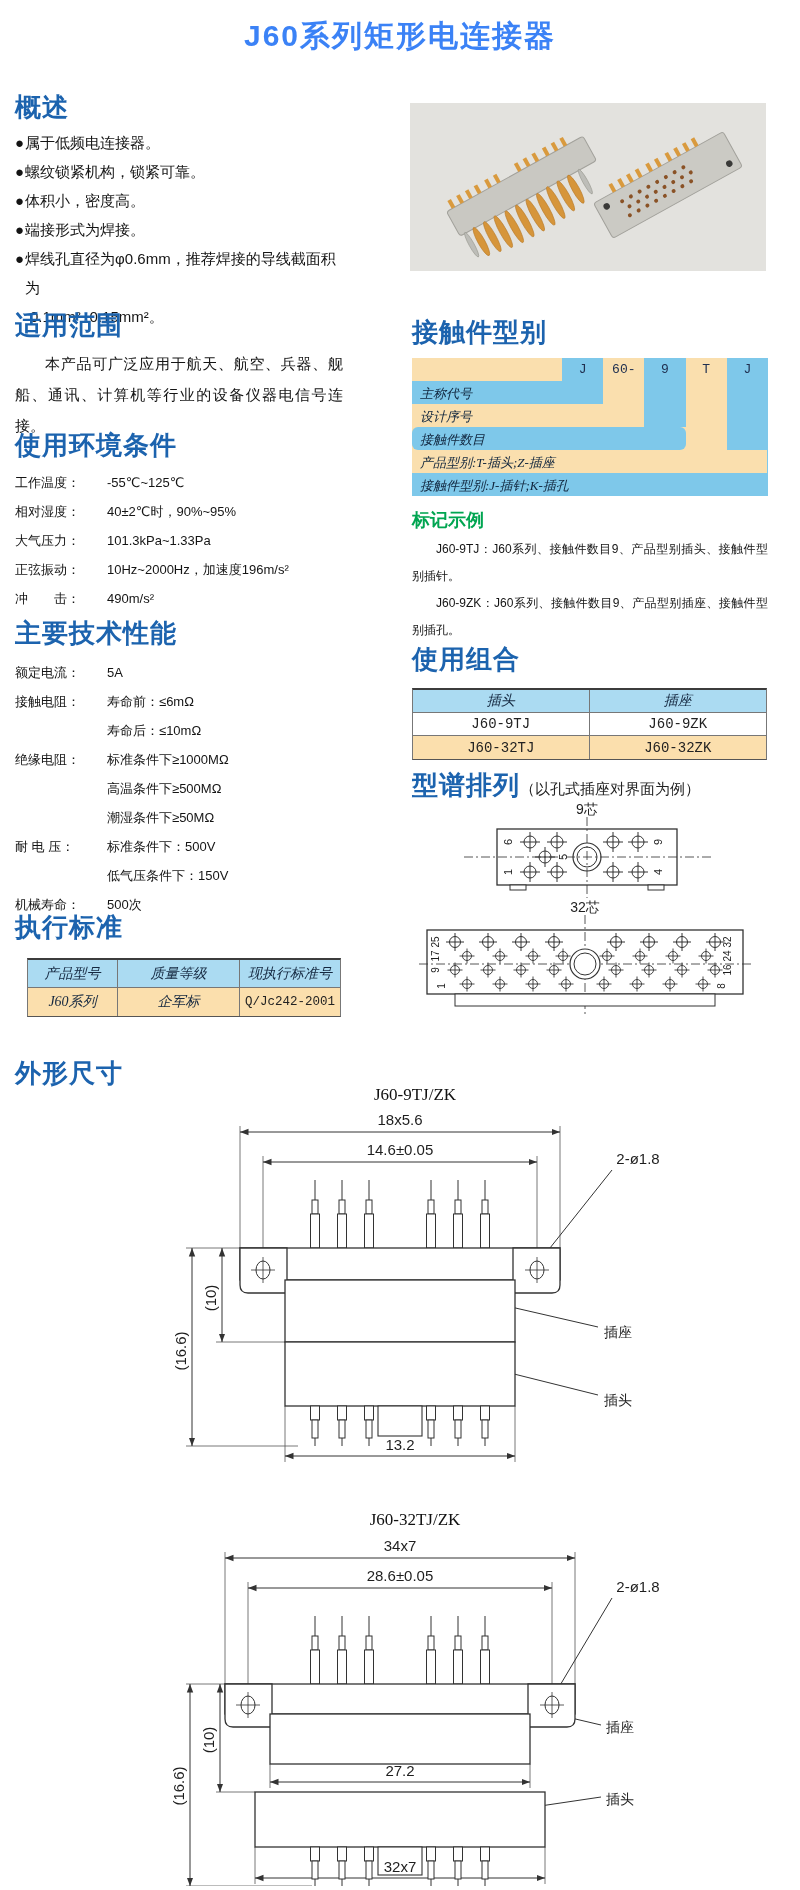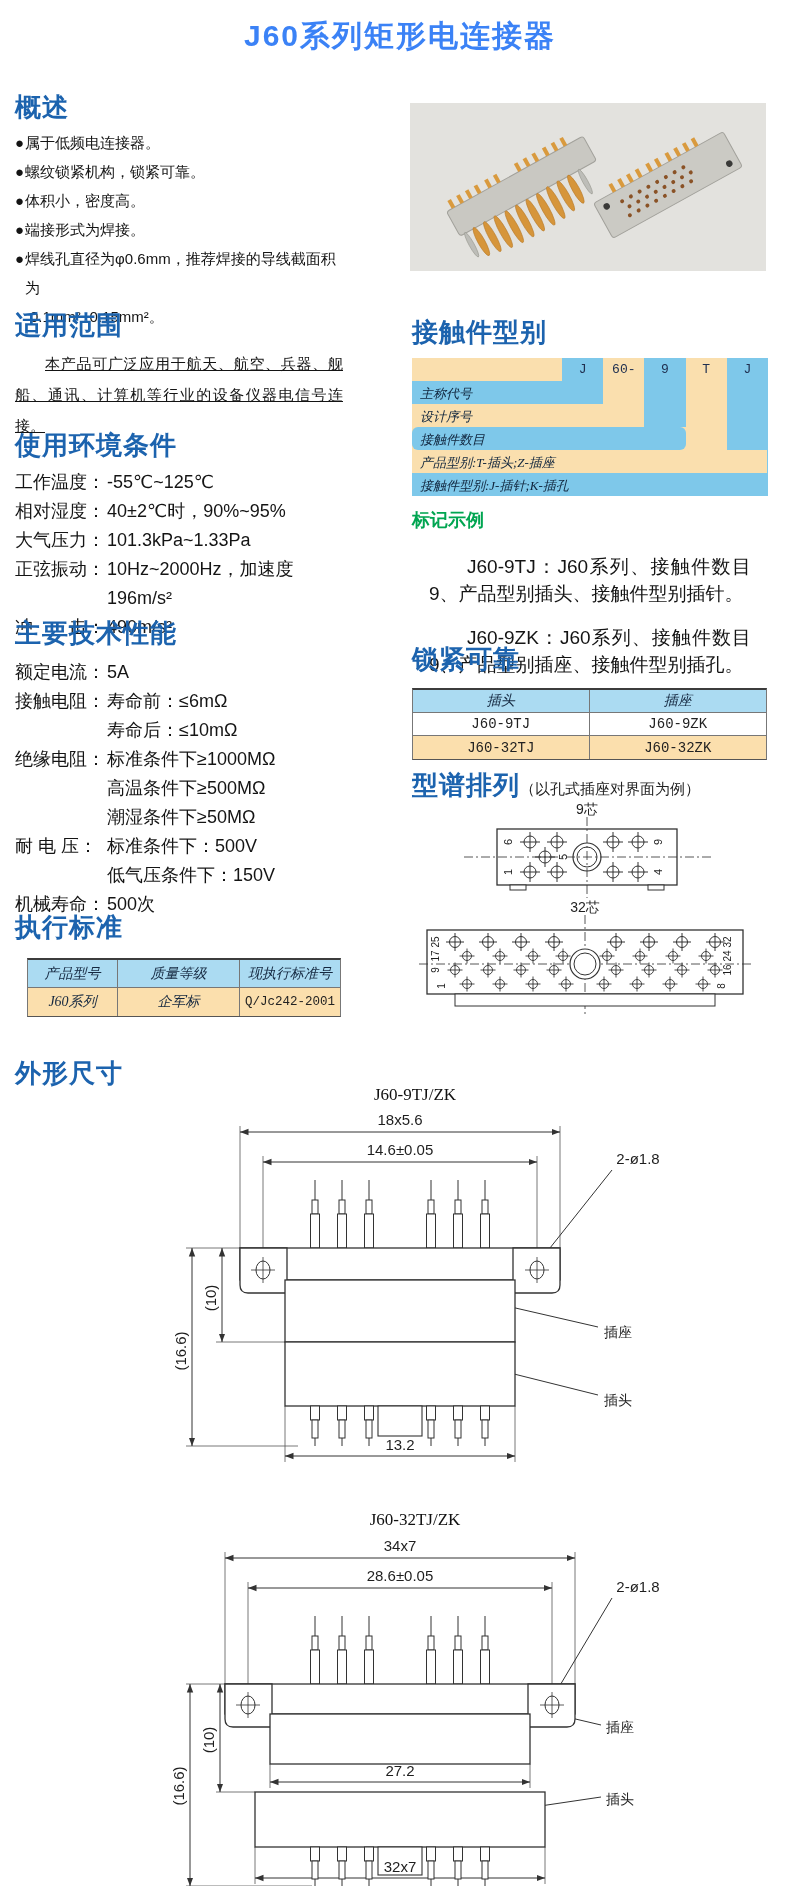--- a/index.html
+++ b/index.html
@@ -6,42 +6,42 @@
   body{background:#fff;font-family:"Liberation Sans","DejaVu Sans",sans-serif;color:#141414;}
   .page{position:relative;width:800px;height:1890px;background:#ffffff;overflow:hidden;}
   .title{position:absolute;top:16px;left:0;width:800px;text-align:center;font-size:30px;font-weight:bold;letter-spacing:2px;color:#3b82f6;}
   .h-blue{position:absolute;font-size:26px;font-weight:bold;color:#1C63AE;letter-spacing:1px;}
   .h-note{font-size:15px;font-weight:normal;color:#222;letter-spacing:0;}
   .h-green{position:absolute;font-size:18px;font-weight:bold;color:#00A551;}
   .bullets{position:absolute;left:15px;top:128px;width:332px;}
   .b-line{display:flex;font-size:15px;line-height:29px;}
   .b-dot{margin-right:1px;}
   .b-cont{padding-left:15px;font-size:15px;line-height:29px;}
-  .para{position:absolute;text-indent:2em;text-align:justify;font-size:15px;text-decoration:underline;}
-  .kv{display:flex;font-size:18px;line-height:29px;}
+  .para{position:absolute;text-indent:2em;text-align:justify;font-size:15px;}
+  .kv{display:flex;font-size:13px;line-height:29px;}
   .kv .lbl{width:92px;flex-shrink:0;}
   .tbl{position:absolute;border-top:2px solid #3c3c3c;border-bottom:1px solid #555;border-left:1px solid #777;border-right:1px solid #777;box-sizing:border-box;}
   .trow{display:flex;}
   .tcell{box-sizing:border-box;border-right:1px solid #777;border-bottom:1px solid #777;display:flex;align-items:center;justify-content:center;}
   .tcell:last-child{border-right:none;}
   .trow:last-child .tcell{border-bottom:none;}
   .hdr{background:#ABDBF2;}
   .tan{background:#FBDFAD;}
   .cjk-it{font-family:"Liberation Serif","DejaVu Serif",serif;font-style:italic;font-size:14px;color:#14273f;}
   .mono{font-family:"Liberation Mono","DejaVu Sans Mono",monospace;font-size:14px;color:#222;}
   .photo{position:absolute;left:410px;top:103px;width:356px;height:168px;background:#E3E2DE;}
   .naming{position:absolute;left:412px;top:358px;width:356px;height:138px;background:#FADFAE;}
   .nd-cell{position:absolute;top:0;width:41.2px;height:23px;line-height:23px;text-align:center;font-family:"Liberation Mono","DejaVu Sans Mono",monospace;font-size:13px;color:#203050;}
   .nd-blue{background:#7EC8EA;}
   .nd-col{position:absolute;width:41.2px;background:#7EC8EA;}
   .nd-band{position:absolute;left:0;height:23px;background:#7EC8EA;line-height:23px;padding-left:8px;box-sizing:border-box;}
   .nd-band span{font-family:"Liberation Serif","DejaVu Serif",serif;font-style:italic;font-size:13px;color:#10253d;}
   .nd-tan{background:#FADFAE;}
   .examples{position:absolute;left:412px;top:536px;width:356px;}
-  .examples p{margin:17px;text-indent:2em;text-align:justify;font-size:19px;line-height:27px;}
+  .examples p{margin:0;text-indent:2em;text-align:justify;font-size:12px;line-height:27px;}
   .dtitle{position:absolute;left:100px;width:630px;text-align:center;font-family:"Liberation Serif","DejaVu Serif",serif;font-size:17px;color:#111;}
   svg text{fill:#1e1e1e;}
 </style>
 </head>
 <body>
 
 <div class="page">
 
   <div class="title">J60系列矩形电连接器</div>
 
@@ -250,21 +250,21 @@
     <div class="nd-band nd-tan" style="top:92px;width:355px;"><span>产品型别:T-插头;Z-插座</span></div>
     <div class="nd-band" style="top:115px;width:356px;"><span>接触件型别:J-插针;K-插孔</span></div>
   </div>
 
   <div class="h-green" style="left:412px;top:508px;">标记示例</div>
   <div class="examples">
     <p>J60-9TJ：J60系列、接触件数目9、产品型别插头、接触件型别插针。</p>
     <p>J60-9ZK：J60系列、接触件数目9、产品型别插座、接触件型别插孔。</p>
   </div>
 
-  <div class="h-blue" style="left:412px;top:642px;">锁紧可靠</div>
+  <div class="h-blue" style="left:412px;top:642px;">使用组合</div>
   <div class="tbl" style="left:412px;top:688px;width:355px;">
     <div class="trow">
       <div class="tcell hdr cjk-it" style="width:177.5px;height:23px;">插头</div>
       <div class="tcell hdr cjk-it" style="width:177.5px;height:23px;">插座</div>
     </div>
     <div class="trow">
       <div class="tcell mono" style="width:177.5px;height:23px;background:#fff;">J60-9TJ</div>
       <div class="tcell mono" style="width:177.5px;height:23px;background:#fff;">J60-9ZK</div>
     </div>
     <div class="trow">

